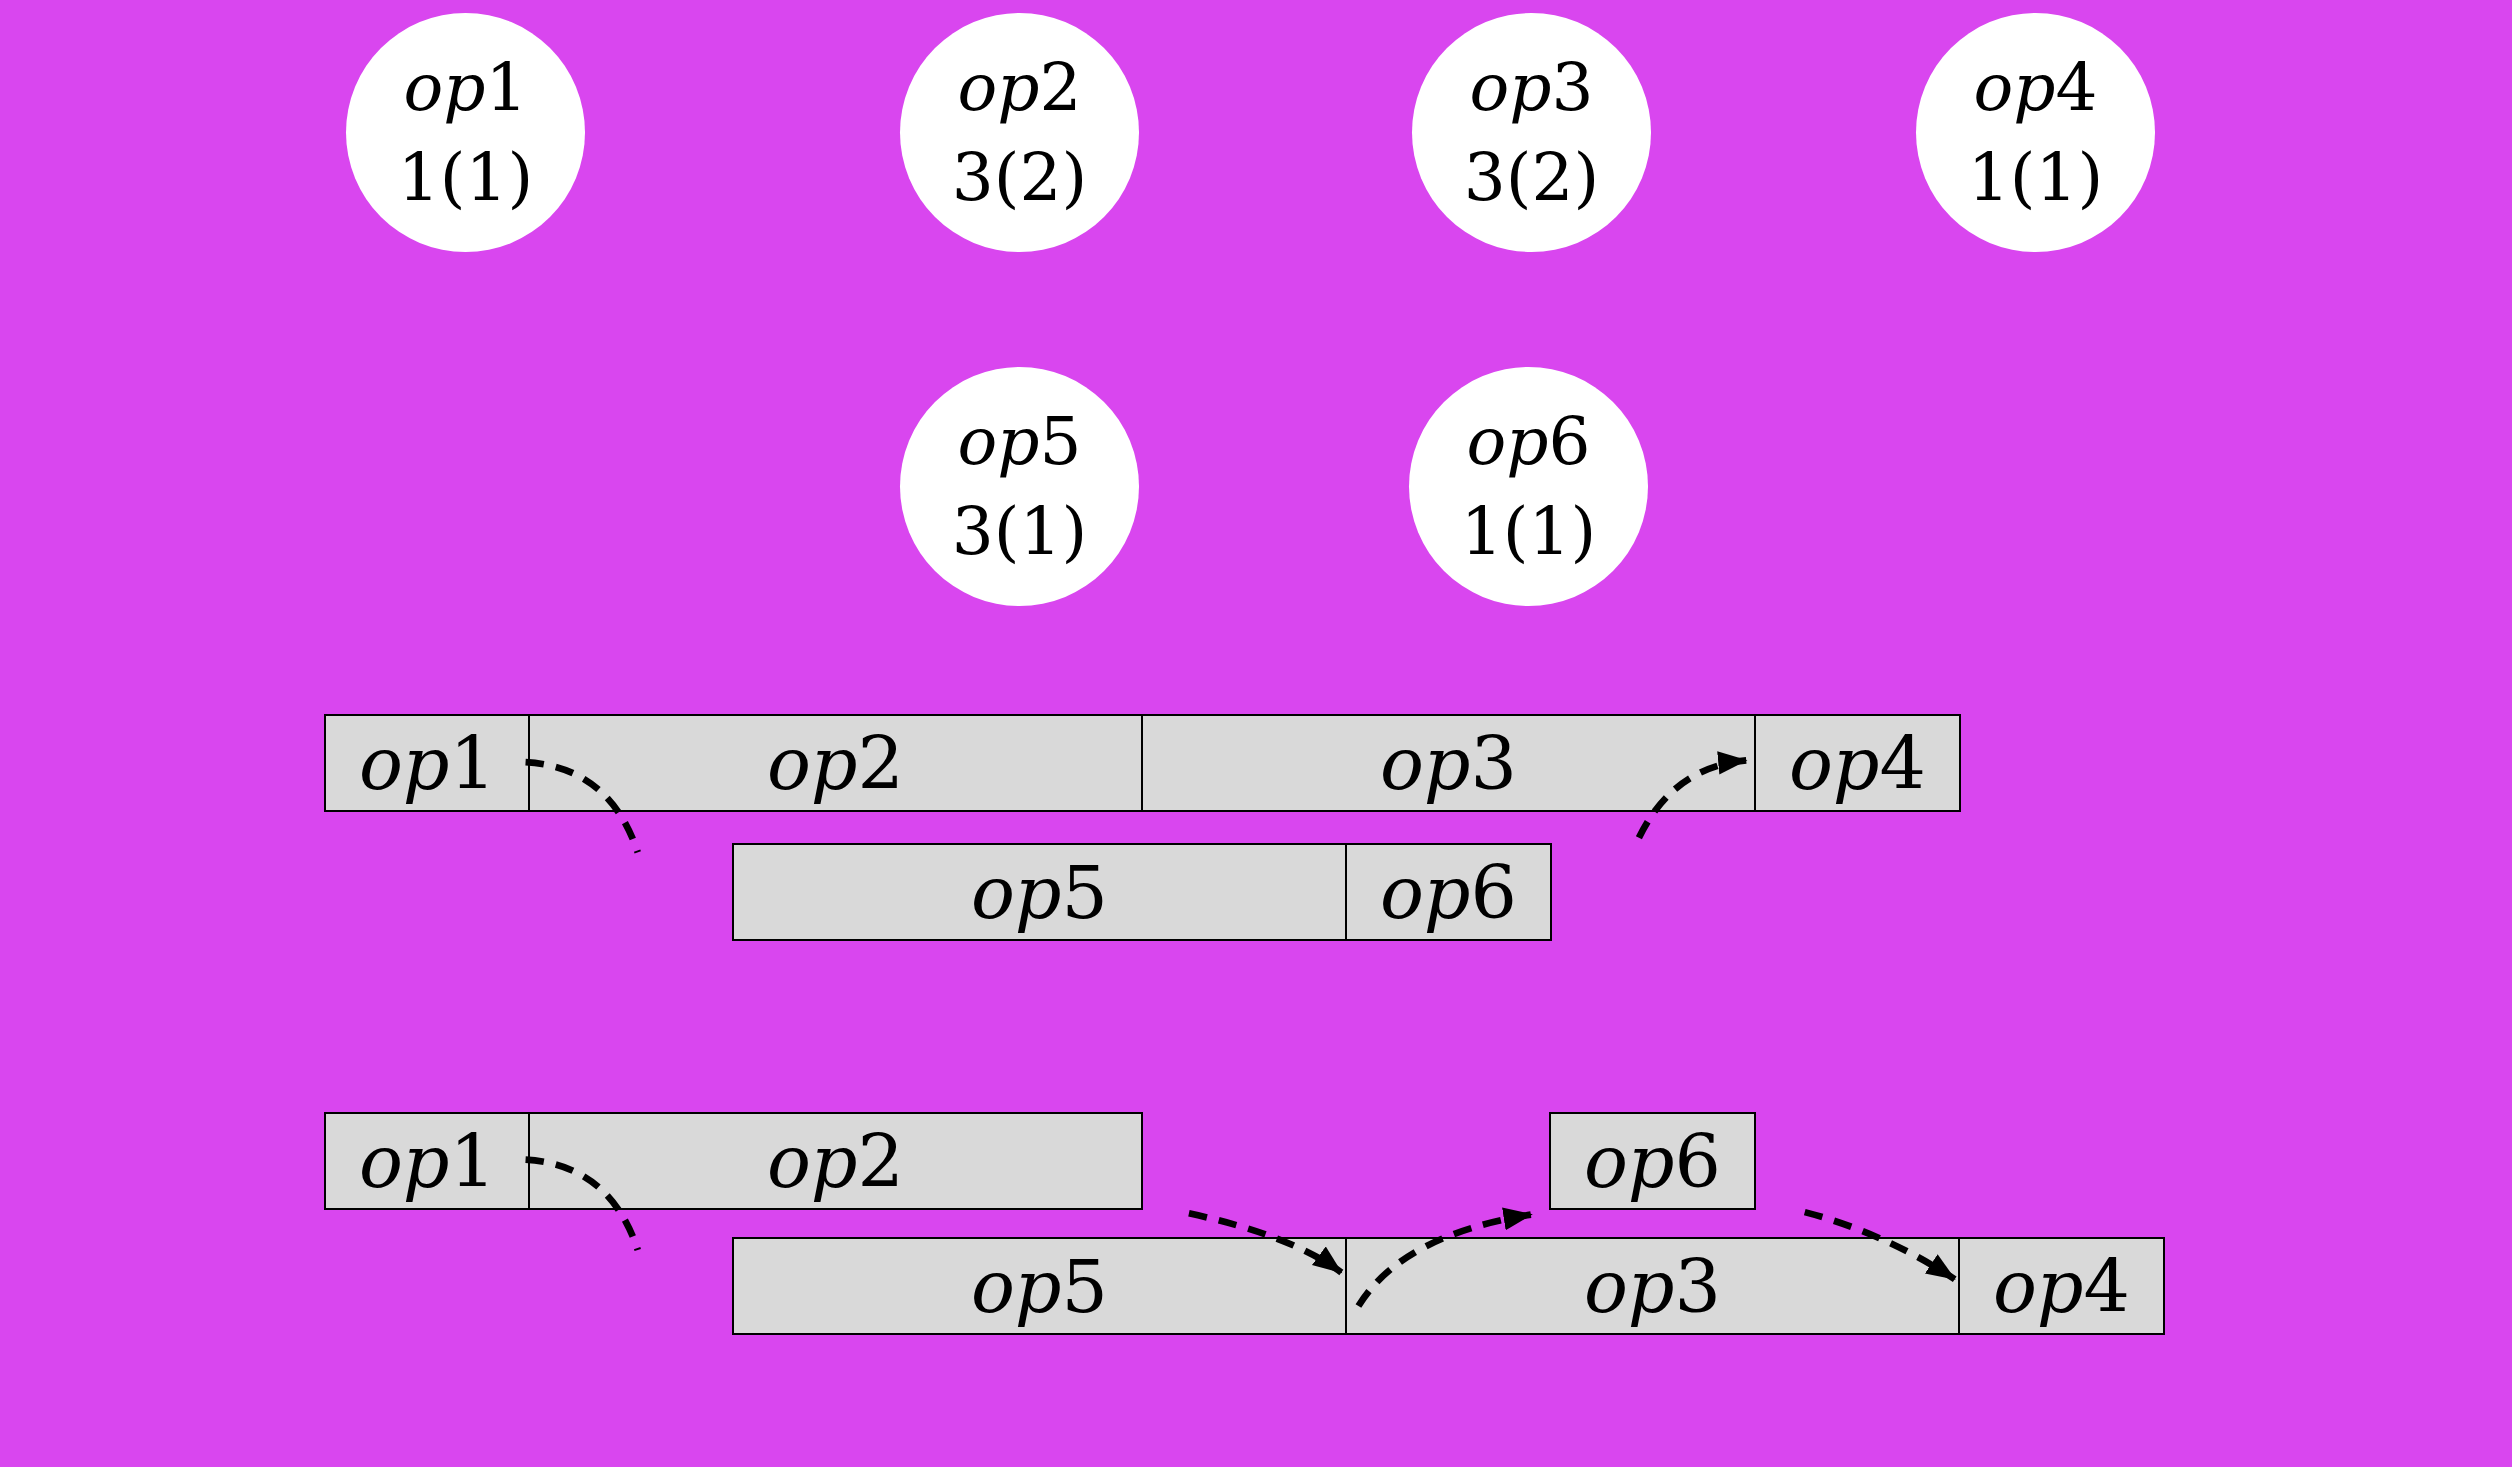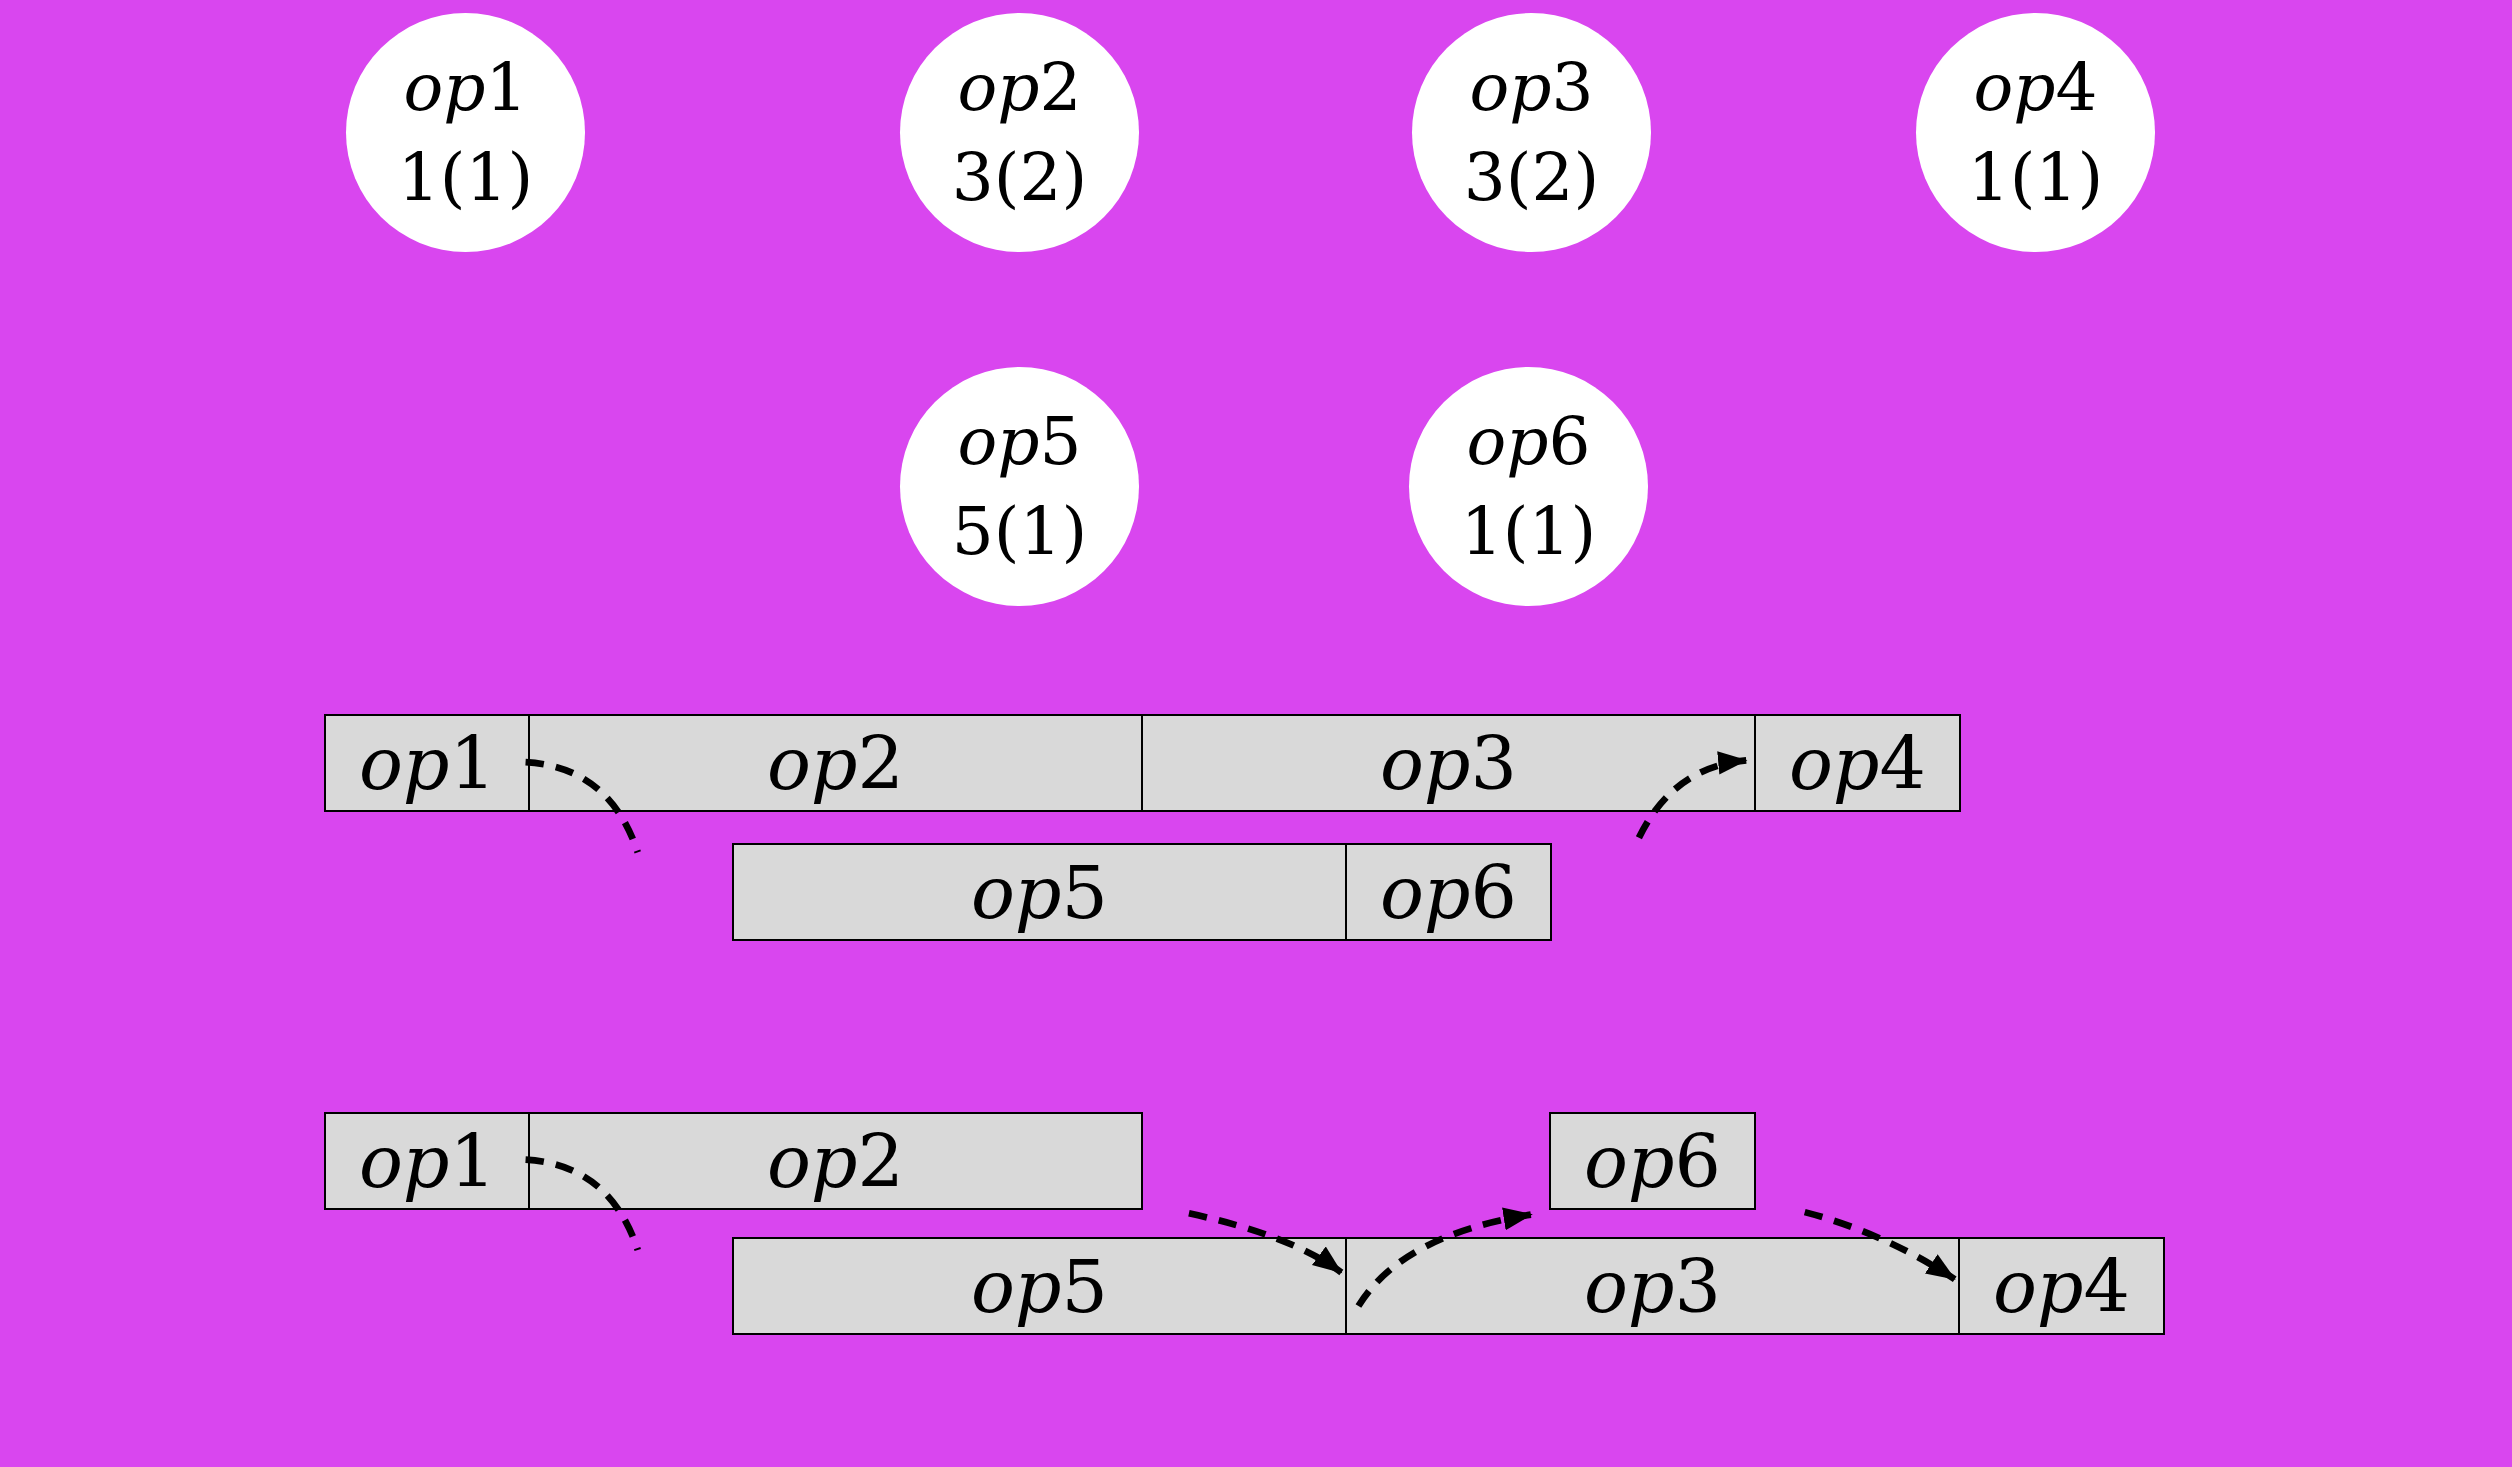--- a/index.html
+++ b/index.html
@@ -51,21 +51,21 @@
       <div class="node" style="left: 1412px; top: 13.4px; height: 239px; width: 239px; background: rgb(255, 255, 255); color: rgb(0, 0, 0);">
         <span><span class="it">op</span><span>3</span></span>
         <span>3(2)</span>
       </div>
       <div class="node" style="left: 1916px; top: 13.4px; height: 239px; width: 239px; background: rgb(255, 255, 255); color: rgb(0, 0, 0);">
         <span><span class="it">op</span><span>4</span></span>
         <span>1(1)</span>
       </div>
       <div class="node" style="left: 900px; top: 367px; height: 239px; width: 239px; background: rgb(255, 255, 255); color: rgb(0, 0, 0);">
         <span><span class="it">op</span><span>5</span></span>
-        <span>5(1)</span>
+        <span>3(1)</span>
       </div>
       <div class="node" style="left: 1409px; top: 367px; height: 239px; width: 239px; background: rgb(255, 255, 255); color: rgb(0, 0, 0);">
         <span><span class="it">op</span><span>6</span></span>
         <span>1(1)</span>
       </div>
     </div>
   <div class="layer" id="gantt-layer">
       <div class="layer">
         <div class="bar" style="left: 324px; top: 714px; width: 207px; height: 98px; background: rgb(217, 217, 217); border-color: rgb(0, 0, 0); color: rgb(0, 0, 0);">
           <span><span class="it">op</span><span>1</span></span>

